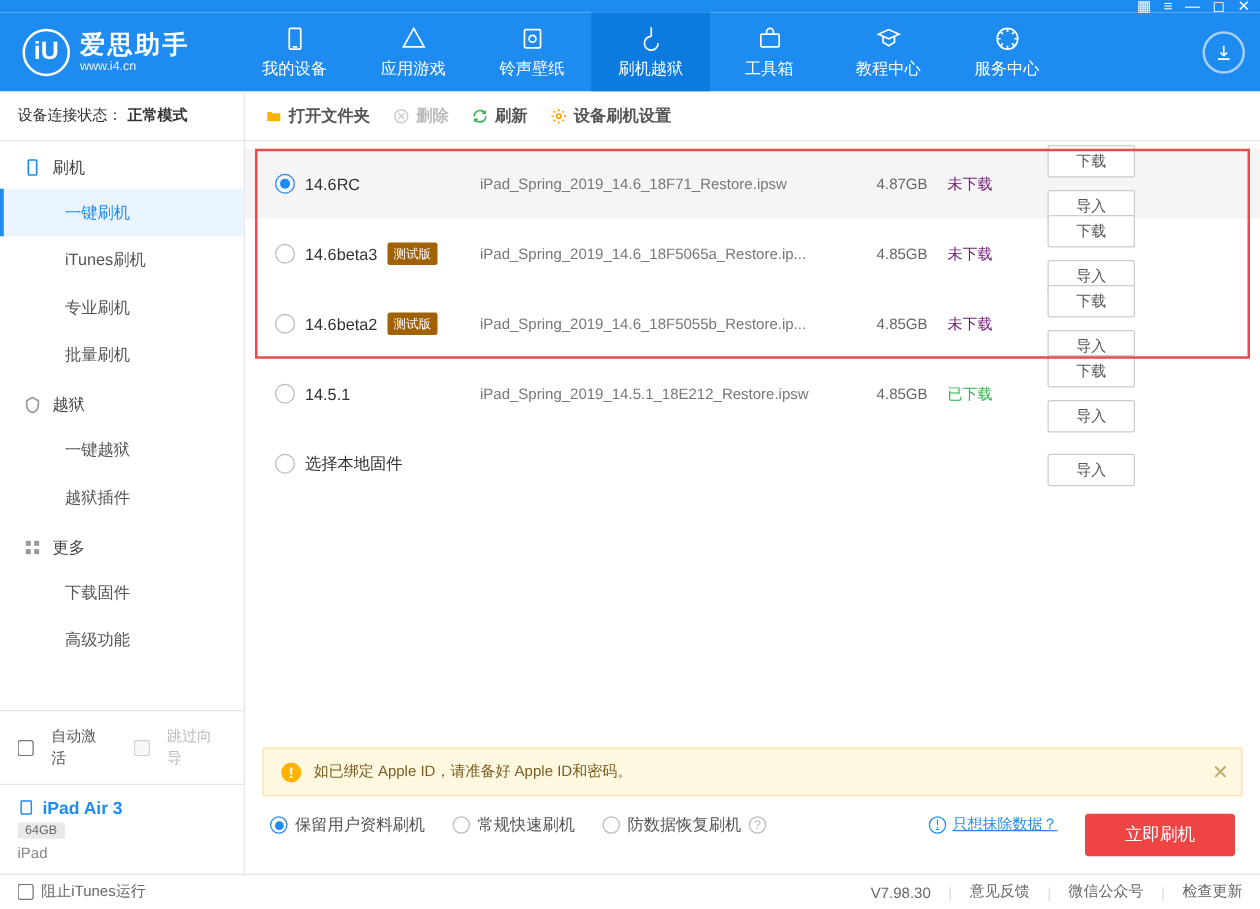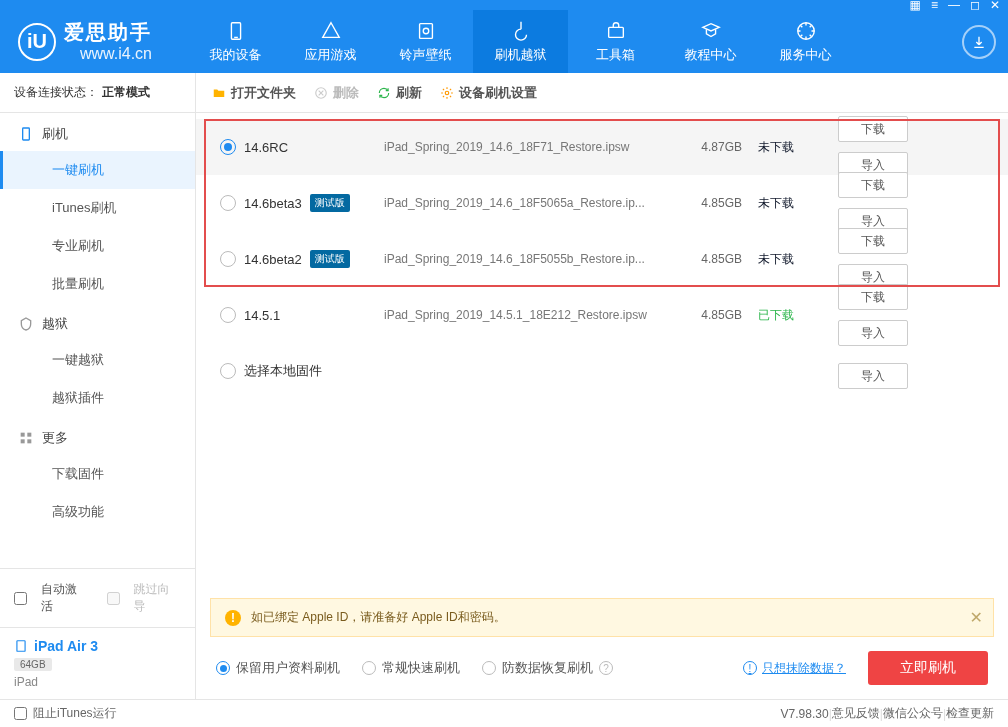--- a/index.html
+++ b/index.html
@@ -6,21 +6,21 @@
 body { width: 1008px; height: 727px; overflow: hidden; background: #fff; font-size: 12px; }
 
 .titlebar { height: 10px; background: #1e8bf0; display: flex; justify-content: flex-end; align-items: center; padding-right: 8px; gap: 10px; }
 .titlebar span { color: #fff; font-size: 12px; cursor: pointer; }
 
 .header { height: 63px; background: #1e8bf0; display: flex; align-items: center; padding: 0 12px 0 18px; color: #fff; }
 .logo { display: flex; align-items: center; gap: 8px; width: 170px; }
 .logo-mark { width: 38px; height: 38px; border: 2px solid #fff; border-radius: 50%; display: flex; align-items: center; justify-content: center; font-weight: bold; font-size: 20px; }
 .logo-txt { line-height: 1.2; }
 .logo-txt .cn { font-size: 20px; font-weight: bold; letter-spacing: 2px; }
-.logo-txt .url { font-size: 16px; opacity: .9; text-align: right; }
+.logo-txt .url { font-size: 10px; opacity: .9; }
 .nav { display: flex; flex: 1; height: 63px; }
 .nav-item { width: 95px; display: flex; flex-direction: column; align-items: center; justify-content: center; gap: 4px; cursor: pointer; font-size: 13px; }
 .nav-item.active { background: #0c7be0; }
 .nav-item .ico { width: 22px; height: 22px; display: flex; align-items: center; justify-content: center; }
 .nav-item svg { stroke: #fff; fill: none; stroke-width: 1.5; }
 .dl-circle { width: 34px; height: 34px; border: 2px solid rgba(255,255,255,.6); border-radius: 50%; display: flex; align-items: center; justify-content: center; color: #fff; cursor: pointer; margin-left: 10px; }
 
 .body { display: flex; height: 626px; }
 .sidebar { width: 196px; border-right: 1px solid #e5e5e5; display: flex; flex-direction: column; }
 .conn { height: 40px; border-bottom: 1px solid #e5e5e5; display: flex; align-items: center; padding: 0 14px; font-size: 12px; color: #333; }
@@ -53,44 +53,44 @@
 
 .rows { flex: 1; overflow: auto; position: relative; padding-top: 6px; }
 .highlight-box { position: absolute; left: 8px; right: 8px; top: 6px; height: 168px; border: 2px solid #e34d4d; pointer-events: none; }
 .row { height: 56px; display: flex; align-items: center; padding: 0 16px 0 16px; }
 .row.sel { background: #f5f5f5; }
 .radio { width: 32px; display: flex; justify-content: center; }
 .radio span { width: 16px; height: 16px; border: 1.5px solid #bbb; border-radius: 50%; display: inline-flex; align-items: center; justify-content: center; }
 .radio.on span { border-color: #1e8bf0; }
 .radio.on span::after { content: ""; width: 8px; height: 8px; background: #1e8bf0; border-radius: 50%; }
 .ver { width: 140px; color: #333; font-size: 13px; display: flex; align-items: center; gap: 8px; }
-.badge { background: #0369a1; color: #fff; font-size: 10px; padding: 2px 5px; border-radius: 2px; }
+.badge { background: #a16207; color: #fff; font-size: 10px; padding: 2px 5px; border-radius: 2px; }
 .fname { flex: 1; color: #777; font-size: 12px; white-space: nowrap; overflow: hidden; text-overflow: ellipsis; padding-right: 20px; }
 .size { width: 70px; text-align: right; color: #666; }
 .status { width: 80px; padding-left: 16px; }
-.status.nd { color: #0f172a; }
+.status.nd { color: #701a75; }
 .status.dl { color: #2ab54a; }
 .ops { width: 170px; padding-left: 16px; display: flex; gap: 10px; flex-direction: column; }
 .ops button { width: 70px; height: 26px; border: 1px solid #ccc; background: #fff; color: #555; border-radius: 2px; cursor: pointer; font-size: 12px; }
 
 .notice { margin: 0 14px; background: #fff8e1; border: 1px solid #ffe2a8; padding: 10px 14px; display: flex; align-items: center; gap: 10px; position: relative; color: #7a5c1e; font-size: 12px; }
 .notice .warn { width: 16px; height: 16px; background: #ffb300; border-radius: 50%; color: #fff; display: flex; align-items: center; justify-content: center; font-weight: bold; }
 .notice .x { position: absolute; right: 10px; color: #bfa86a; cursor: pointer; font-size: 16px; }
 
-.options { padding: 14px 20px; display: flex; align-items: center; gap: 22px; }
+.options { padding: 14px 20px; display: flex; align-items: flex-start; gap: 22px; }
 .opt { display: flex; align-items: center; gap: 6px; color: #555; font-size: 13px; }
 .oradio { width: 14px; height: 14px; border: 1.5px solid #bbb; border-radius: 50%; display: inline-flex; align-items: center; justify-content: center; }
 .oradio.on { border-color: #1e8bf0; }
 .oradio.on::after { content: ""; width: 7px; height: 7px; background: #1e8bf0; border-radius: 50%; }
 .q { width: 14px; height: 14px; border: 1px solid #bbb; border-radius: 50%; color: #bbb; font-size: 10px; display: inline-flex; align-items: center; justify-content: center; }
 .options .spacer { flex: 1; }
 .wipe-link { color: #1e8bf0; text-decoration: underline; display: flex; align-items: center; gap: 5px; cursor: pointer; }
 .flash-btn { width: 120px; height: 34px; background: #ef4444; color: #fff; border: none; border-radius: 3px; font-size: 14px; cursor: pointer; }
 
-.footer { height: 28px; border-top: 1px solid #e5e5e5; display: flex; align-items: center; padding: 0 14px; color: #666; font-size: 12px; }
+.footer { height: 28px; border-top: 1px solid #e5e5e5; display: flex; align-items: center; padding: 0 14px; color: #666; font-size: 12px; gap: 14px; }
 .footer label { display: flex; align-items: center; gap: 6px; }
 .footer .fsp { flex: 1; }
 .footer .sep { color: #ddd; }
 input[type=checkbox] { width: 13px; height: 13px; }
 </style>
 </head>
 <body>
 
 <div class="titlebar">
   <span>▦</span>

